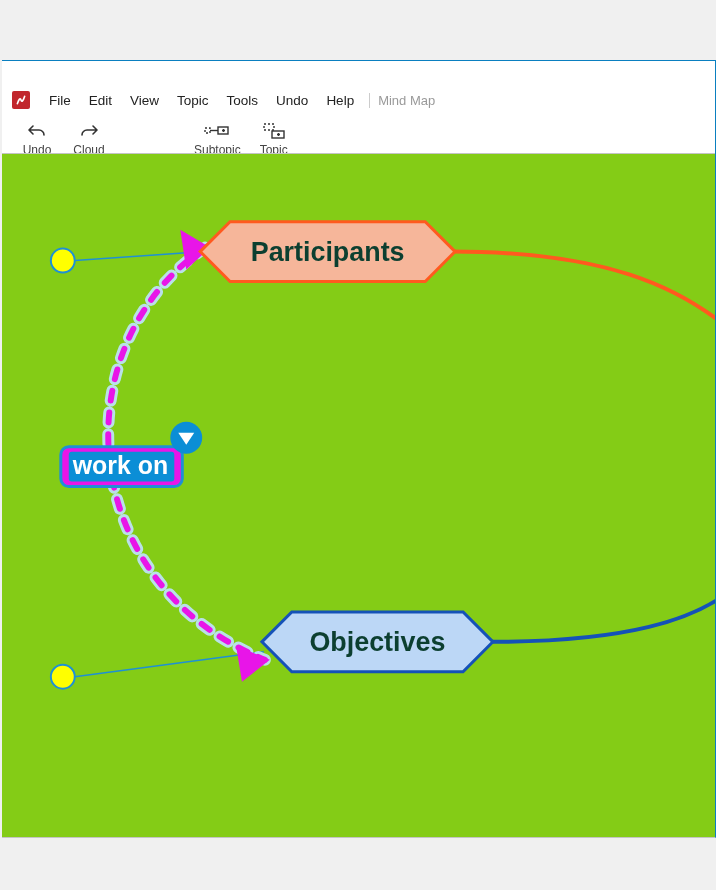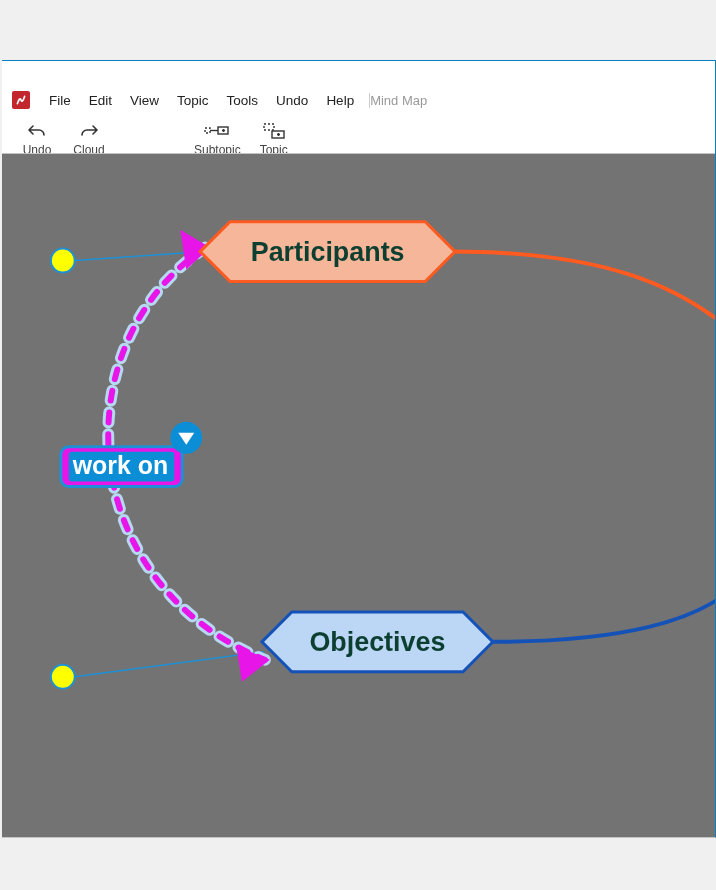--- a/index.html
+++ b/index.html
@@ -41,21 +41,21 @@
     margin-right: 10px;
   }
   .menu-item {
     padding: 3px 9px;
     cursor: default;
   }
   .doc-title {
     color: #9a9a9a;
     font-size: 13px;
     margin-left: 6px;
-    padding-left: 0;
+    padding-left: 8px;
     border-left: 1px solid #ccc;
     height: 15px;
     line-height: 15px;
   }
   .toolbar {
     display: flex;
     align-items: flex-start;
     gap: 22px;
     padding: 4px 14px 8px 14px;
     font-size: 12px;
@@ -70,21 +70,21 @@
     min-width: 42px;
     padding: 2px 2px;
     cursor: default;
   }
   .tb-btn .icon { height: 20px; display:flex; align-items:center; justify-content:center; }
   .tb-sep { width: 38px; }
   .canvas-area {
     border-top: 1px solid #c4c4c4;
     position: absolute;
     top: 92px; left: 0; right: 0; bottom: 0;
-    background: #737373;
+    background: #84cc16;
     overflow: hidden;
   }
   .mm-svg { position:absolute; top:0; left:0; width:100%; height:100%; }
 
   .node-hex {
     stroke-width: 3;
   }
   .node-label {
     font-weight: 700;
     font-size: 27px;

